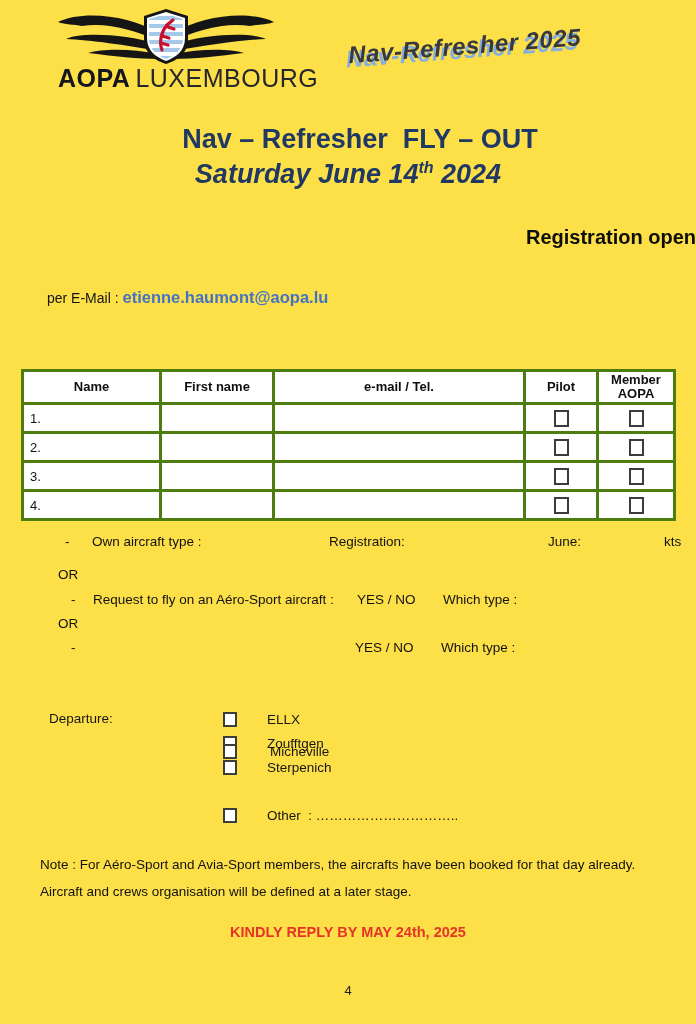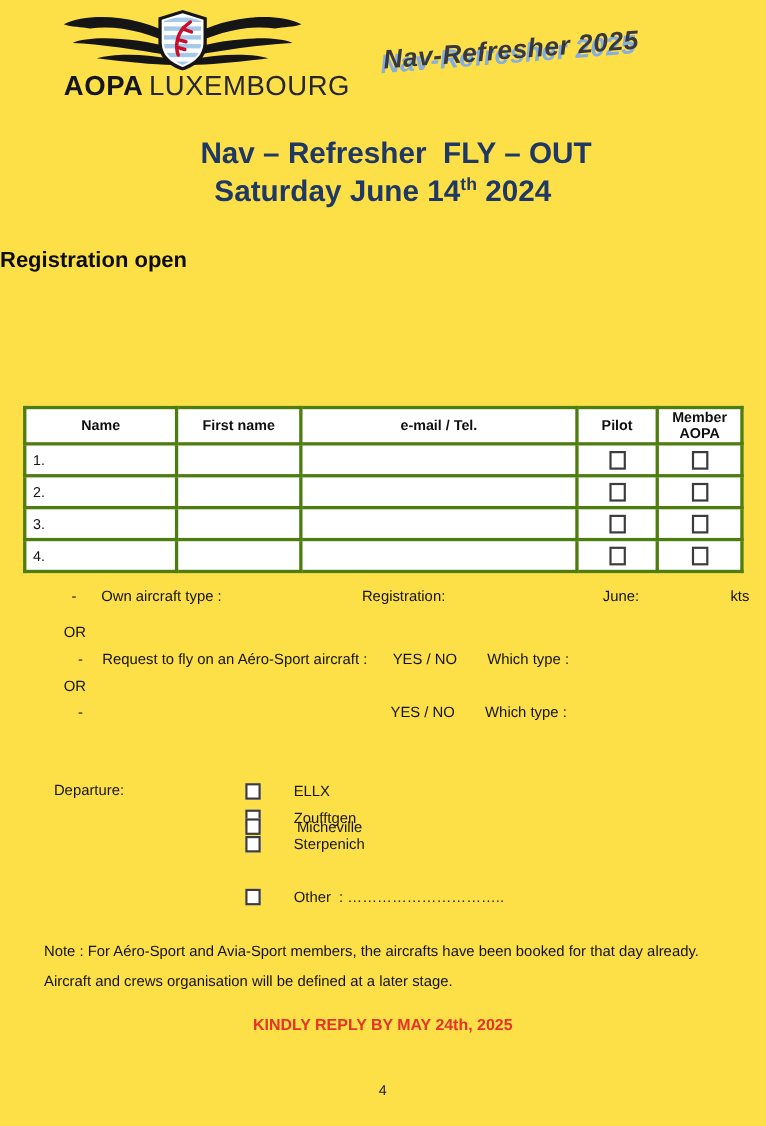--- a/index.html
+++ b/index.html
@@ -16,23 +16,23 @@
 
   .wordart { position:absolute; left:348px; top:30px; width:290px;
              font-style:italic; font-weight:800; font-size:24px; letter-spacing:.5px;
              color:#39393d; transform:rotate(-4.5deg); white-space:pre;
              text-shadow:-3px 4px 0 #86aede; }
 
   
   .title1 { position:absolute; left:0; top:124px; width:100%; text-align:center;
             font-size:27px; font-weight:700; color:#1f3864; white-space:pre;margin-left:12px; }
   .title2 { position:absolute; left:0; top:159px; width:100%; text-align:center;
-            font-size:27px; font-weight:700; color:#1f3864; white-space:pre; }
+            font-size:27px; font-weight:700; color:#1f3864; white-space:pre;font-style:italic; }
   .title2 sup { font-size:16px; vertical-align:super; line-height:0; }
-  .subtitle { position:absolute; left:0; top:226px; width:100%; text-align:left;
+  .subtitle { position:absolute; left:0; top:226px; width:100%; text-align:right;
               font-size:20px; font-weight:700; color:#0d0d0d; }
 
   .email-line { position:absolute; left:47px; top:288px; white-space:pre; }
   .email-line .lbl { font-size:14px; color:#141414; }
   .email-line a { font-size:16.5px; font-weight:700; color:#4472c4; text-decoration:none; }
 
   
   table.reg { position:absolute; left:21px; top:369px; width:652px; border-collapse:collapse; table-layout:fixed; }
   table.reg th, table.reg td { border:3px solid #4d7c0f; font-size:13px; padding:0; background:#fff; }
   table.reg th { font-weight:700; text-align:center; height:33px; line-height:1.05; color:#0f0f0f; }
@@ -98,20 +98,21 @@
     </svg>
     <div class="logo-text"><span class="b">AOPA</span><span class="l">LUXEMBOURG</span></div>
   </div>
 
   <div class="wordart">Nav-Refresher 2025</div>
 
   <div class="title1">Nav – Refresher  FLY – OUT</div>
   <div class="title2"><span>Saturday June 14</span><sup>th</sup><span> 2024</span></div>
   <div class="subtitle">Registration open</div>
 
+  <div class="email-line"><span class="lbl">per E-Mail : </span><a>etienne.haumont@aopa.lu</a></div>
 
   <table class="reg">
     <colgroup>
         <col style="width:138px">
         <col style="width:113px">
         <col style="width:251px">
         <col style="width:73px">
         <col style="width:77px">
       </colgroup>
     <tbody>

